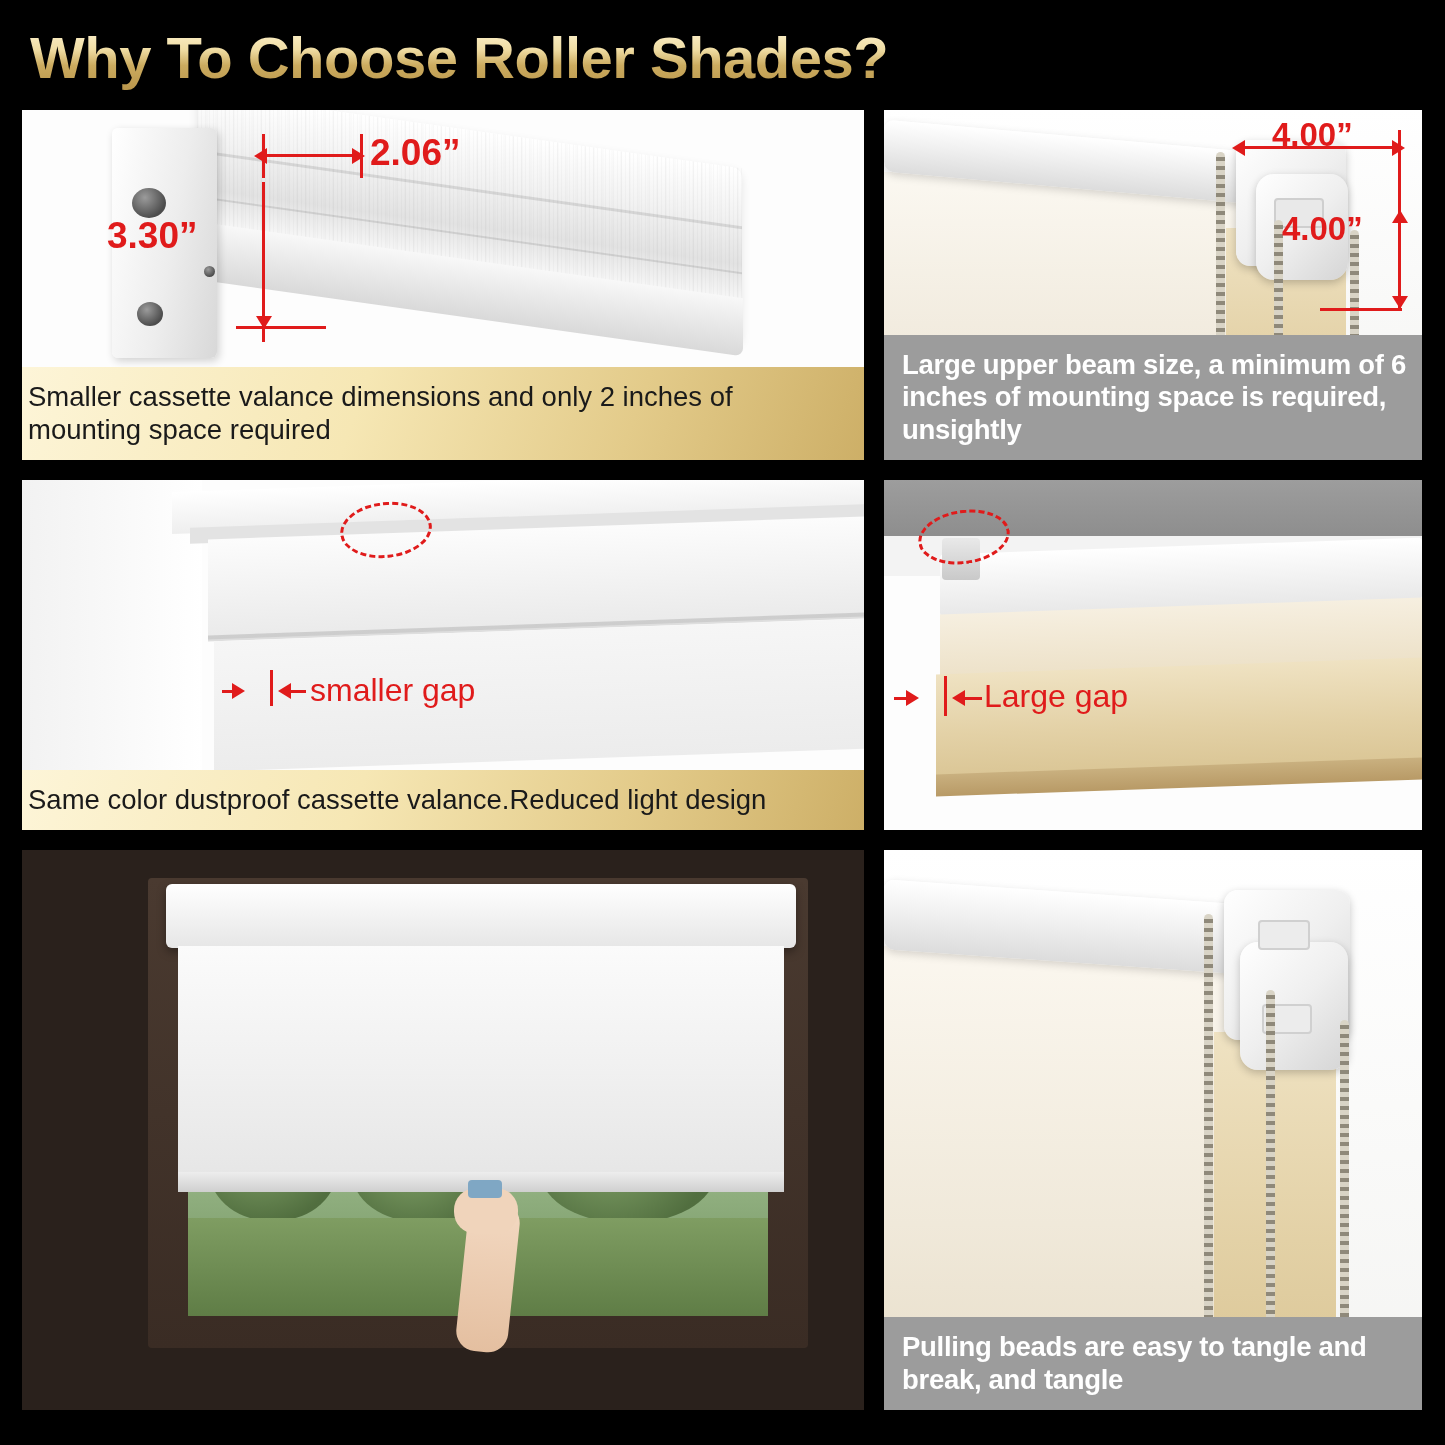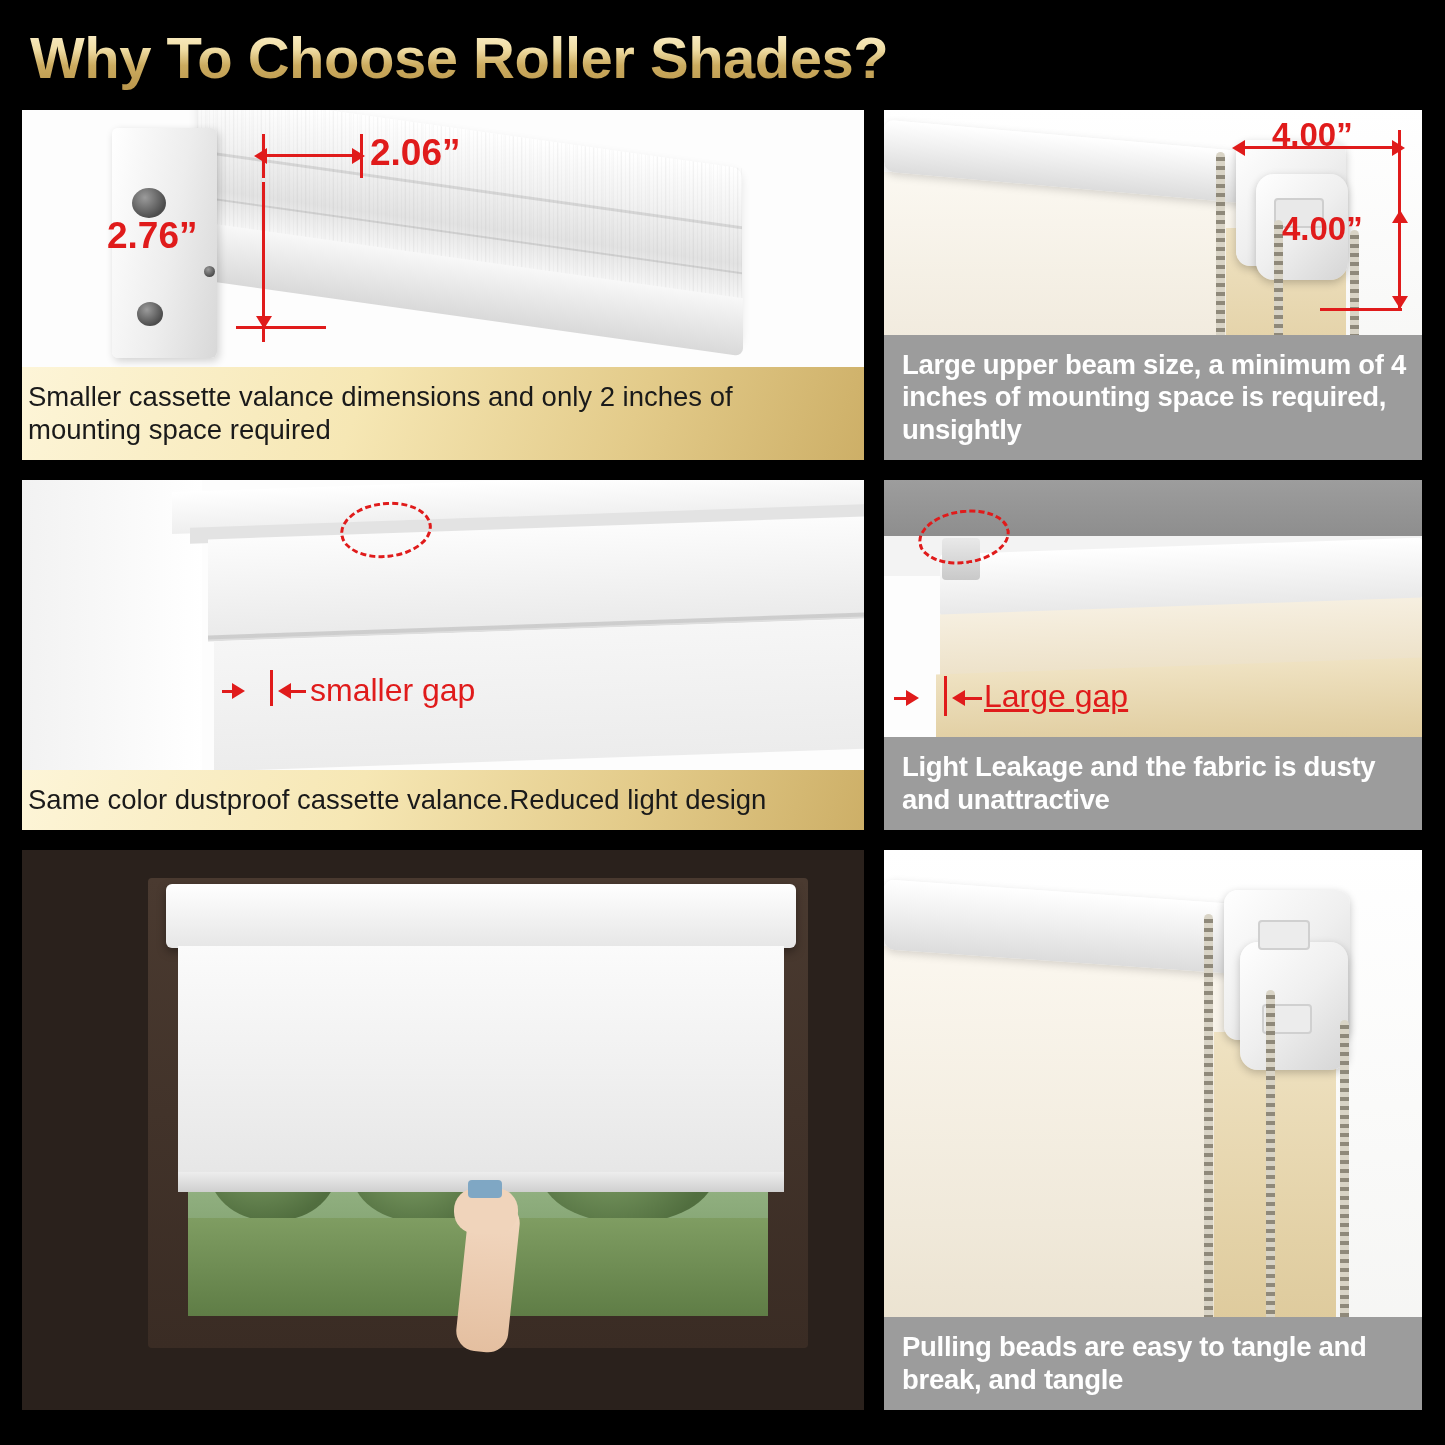--- a/index.html
+++ b/index.html
@@ -247,21 +247,21 @@
           <div class="arrow-l" style="left:232px; top:38px;"></div>
           <div class="arrow-r" style="left:330px; top:38px;"></div>
           <div class="dim-line" style="left:240px; top:24px; width:3px; height:44px;"></div>
           <div class="dim-line" style="left:338px; top:24px; width:3px; height:44px;"></div>
           <div class="dim-label" style="left:348px; top:22px; font-size:37px;">2.06”</div>
 
           <div class="dim-line" style="left:240px; top:72px; width:3px; height:160px;"></div>
           <div class="dim-line" style="left:240px; top:72px; width:3px; height:150px;"></div>
           <div class="dim-line" style="left:214px; top:216px; width:90px; height:3px;"></div>
           <div class="arrow-d" style="left:234px; top:206px;"></div>
-          <div class="dim-label" style="left:85px; top:105px; font-size:37px;">2.76”</div>
+          <div class="dim-label" style="left:85px; top:105px; font-size:37px;">3.30”</div>
         </div>
         <div class="caption gold">Smaller cassette valance dimensions and only 2 inches of mounting space required</div>
       </div>
 
       <div class="card" style="left:862px; top:0px; width:538px; height:350px;">
         <div class="photo">
           <div class="bg-soft"></div>
 
           <div class="fab-weave" style="position:absolute; left:0px; top:62px; width:400px; height:290px; background:linear-gradient(180deg,#fbf8f1 0%,#efe8da 70%,#e6dcc8 100%);"></div>
           <div class="beige-fab" style="left:342px; top:118px; width:120px; height:234px;"></div>
@@ -280,21 +280,21 @@
           <div class="arrow-r" style="left:508px; top:30px;"></div>
           <div class="dim-line" style="left:514px; top:20px; width:3px; height:86px;"></div>
           <div class="dim-label" style="left:388px; top:6px; font-size:33px;">4.00”</div>
 
           <div class="dim-line" style="left:514px; top:100px; width:3px; height:100px;"></div>
           <div class="dim-line" style="left:436px; top:198px; width:82px; height:3px;"></div>
           <div class="arrow-d" style="left:508px; top:186px;"></div>
           <div class="arrow-u" style="left:508px; top:100px;"></div>
           <div class="dim-label" style="left:398px; top:100px; font-size:33px;">4.00”</div>
         </div>
-        <div class="caption grey">Large upper beam size, a minimum of 4 inches of mounting space is required, unsightly</div>
+        <div class="caption grey">Large upper beam size, a minimum of 6 inches of mounting space is required, unsightly</div>
       </div>
     </div>
 
     <div class="row" style="position:absolute; top:370px; left:0; width:1400px;">
 
       <div class="card" style="left:0px; top:0px; width:842px; height:350px;">
         <div class="photo">
           <div class="bg-white"></div>
 
           <div class="frame-out" style="left:0px; top:0px; width:180px; height:350px; background:linear-gradient(90deg,#f2f2f2,#ffffff);"></div>
@@ -332,23 +332,22 @@
           <div class="beige-fab" style="left:52px; top:186px; width:486px; height:110px; transform:skewY(-2deg);"></div>
           <div style="position:absolute; left:52px; top:286px; width:486px; height:22px; background:linear-gradient(180deg,#c9b07f,#b89a66); transform:skewY(-2deg);"></div>
 
           <div class="red-ellipse" style="left:34px; top:30px; width:86px; height:48px; transform:rotate(-8deg);"></div>
 
           <div class="arrow-r" style="left:22px; top:210px;"></div>
           <div class="dim-line" style="left:10px; top:217px; width:14px; height:3px;"></div>
           <div class="dim-line" style="left:60px; top:196px; width:3px; height:40px;"></div>
           <div class="arrow-l" style="left:68px; top:210px;"></div>
           <div class="dim-line" style="left:80px; top:217px; width:18px; height:3px;"></div>
-          <div class="gap-label" style="left:100px; top:198px; font-size:32px;text-decoration:underline;">Large gap</div>
-        </div>
-        <div class="caption grey">Light Leakage and the fabric is dusty and unattractive</div>
+          <div class="gap-label" style="left:100px; top:198px; font-size:32px;">Large gap</div>
+        </div>
       </div>
     </div>
 
     <div class="row" style="position:absolute; top:740px; left:0; width:1400px;">
 
       <div class="card" style="left:0px; top:0px; width:842px; height:560px;">
         <div class="photo">
           <div class="room-dark"></div>
 
           <div class="win-frame" style="left:126px; top:28px; width:660px; height:470px; border-radius:4px;"></div>

